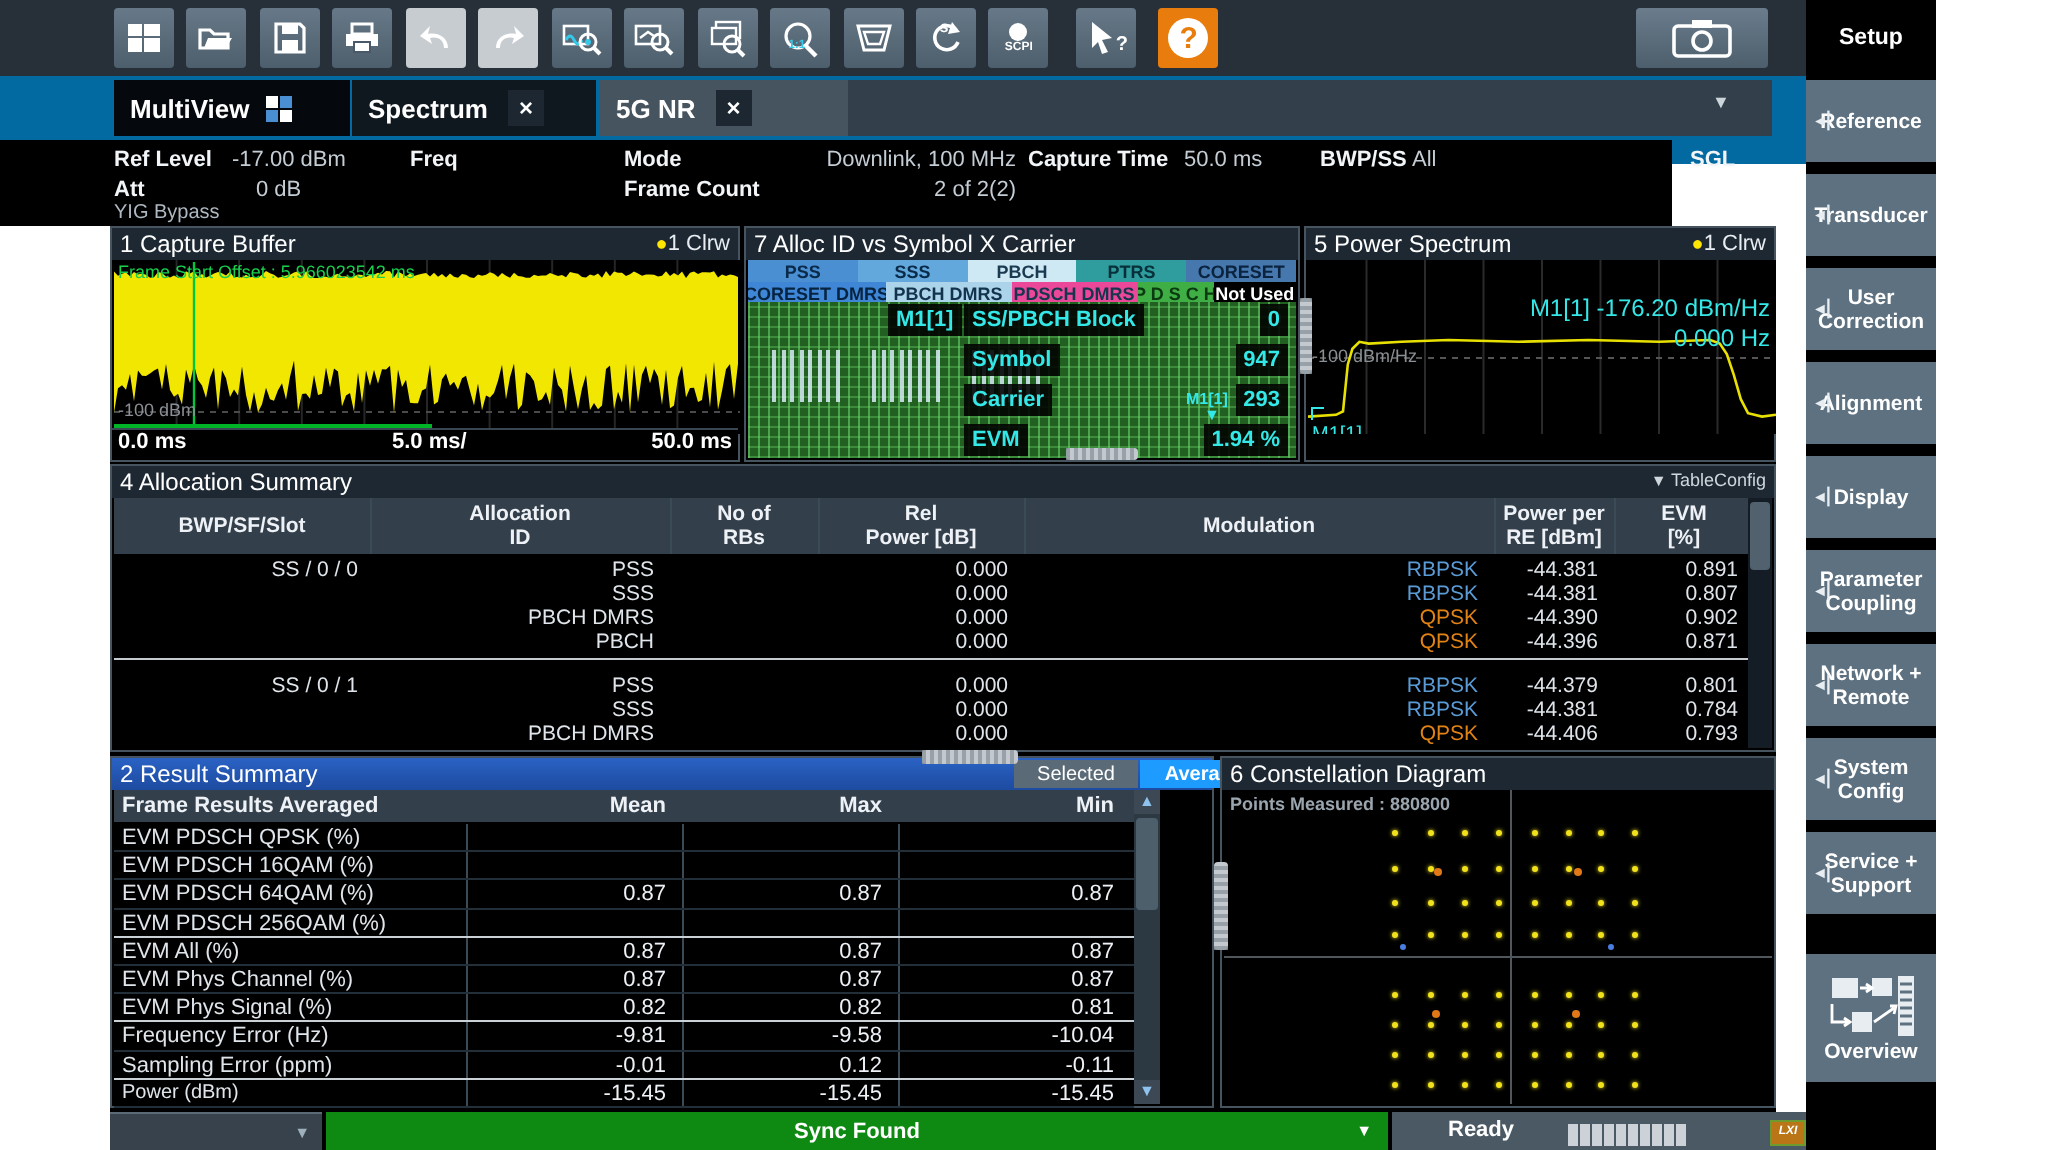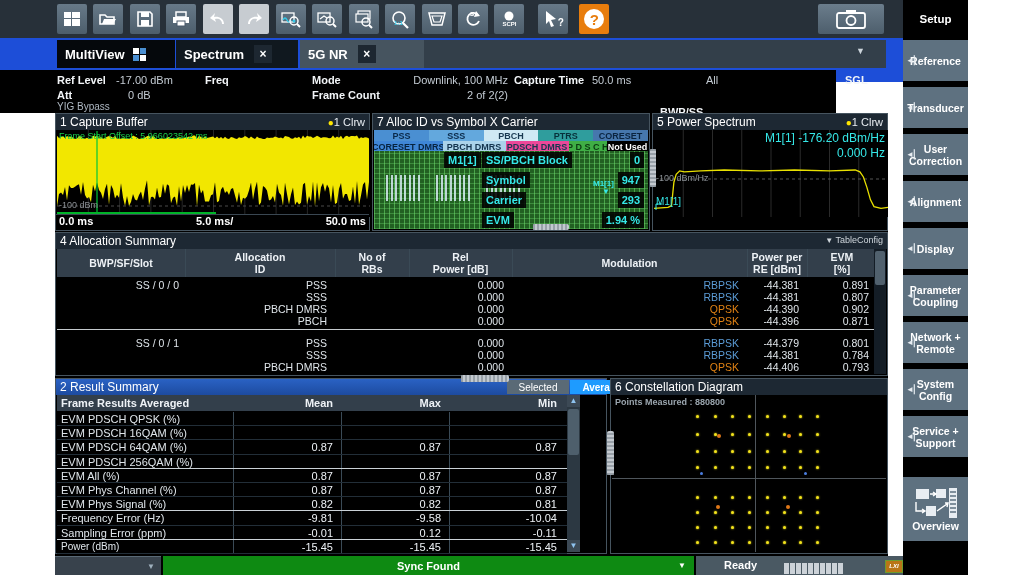--- a/index.html
+++ b/index.html
@@ -7,21 +7,21 @@
           font-family:"Liberation Sans",sans-serif;-webkit-font-smoothing:antialiased;}
   .abs{position:absolute;}
   
   #toolbar{left:0;top:0;width:968px;height:38px;background:#273039;}
   .tbtn{display:inline-flex;align-items:center;justify-content:center;width:30px;height:30px;
         margin:4px 1px 0 1px;background:linear-gradient(#677988,#4d5e6c);border-radius:2px;vertical-align:top;}
   .tbtn.disabled{background:#c7ccd1;}
   .tbtn svg{display:block;}
   #camera-btn{left:818px;top:4px;width:66px;height:30px;background:linear-gradient(#6b7d8c,#4d5e6c);
         border-radius:2px;display:flex;align-items:center;justify-content:center;}
-  #tabrow{left:0;top:38px;width:968px;height:44px;background:#1d4ed8;}
+  #tabrow{left:0;top:38px;width:968px;height:44px;background:#0369a1;}
   .tab{position:absolute;top:2px;height:28px;display:flex;align-items:center;padding:0 8px;
        color:#fff;font-size:13px;font-weight:700;box-sizing:border-box;}
   .tab .x{margin-left:10px;width:18px;height:18px;background:#1d2731;color:#fff;font-size:12px;
        display:flex;align-items:center;justify-content:center;font-weight:700;}
   #tab-strip{position:absolute;left:424px;top:2px;width:462px;height:28px;background:#333f4a;}
   #settings{left:0;top:70px;width:836px;height:43px;background:#000000;color:#c4ccd4;font-size:11px;}
   .slabel{font-weight:700;color:#f2f5f8;}
   
   #main{left:55px;top:113px;width:833px;height:443px;background:#000;}
   .panel{position:absolute;background:#000;border:1px solid #46545f;box-sizing:border-box;}
@@ -55,21 +55,21 @@
           justify-content:center;color:#fff;}
   
   #sidebar{left:903px;top:0;width:65px;height:575px;background:#000;}
   .sbtn{position:absolute;left:0;width:65px;background:linear-gradient(#67798８,#56687６);background:#5e7180;
         color:#fff;font-size:10.5px;font-weight:700;display:flex;align-items:center;justify-content:center;
         text-align:center;line-height:12px;padding:2px;box-sizing:border-box;}
   .sarrow{position:absolute;left:3px;color:#e8edf2;font-size:8px;}
   
   #statusbar{left:55px;top:556px;width:913px;height:19px;background:#000;}
   .seg{display:inline-block;width:5px;height:11px;background:#ccd2d8;margin-right:1px;}
-  .cyan{color:#35e8e8;}
+  .cyan{color:#35e8e8;margin-top:16px;}
   .gridlabel{color:#8a8f94;font-size:9px;}
 </style>
 </head>
 <body>
 
 <div id="screen">
 
   <div class="abs" id="toolbar">
     <div style="padding-left:56px;white-space:nowrap;">
       <span class="tbtn">
@@ -204,21 +204,21 @@
 
   <div class="abs" id="settings">
     <span class="abs slabel" style="left:57px;top:4px;">Ref Level</span>
     <span class="abs" style="left:116px;top:4px;">-17.00 dBm</span>
     <span class="abs slabel" style="left:205px;top:4px;">Freq</span>
     <span class="abs" style="left:238px;top:4px;margin-top:40px;">24.65 GHz</span>
     <span class="abs slabel" style="left:312px;top:4px;">Mode</span>
     <span class="abs" style="left:395px;top:4px;width:113px;text-align:right;">Downlink, 100 MHz</span>
     <span class="abs slabel" style="left:514px;top:4px;">Capture Time</span>
     <span class="abs" style="left:592px;top:4px;">50.0 ms</span>
-    <span class="abs slabel" style="left:660px;top:4px;margin-top:32px;">BWP/SS</span>
+    <span class="abs slabel" style="left:660px;top:4px;">BWP/SS</span>
     <span class="abs" style="left:706px;top:4px;">All</span>
     <span class="abs slabel" style="left:845px;top:4px;">SGL</span>
     <span class="abs slabel" style="left:57px;top:19px;">Att</span>
     <span class="abs" style="left:128px;top:19px;">0 dB</span>
     <span class="abs slabel" style="left:312px;top:19px;">Frame Count</span>
     <span class="abs" style="left:395px;top:19px;width:113px;text-align:right;">2 of 2(2)</span>
     <span class="abs" style="left:57px;top:31px;font-size:10px;color:#aeb8c2;">YIG Bypass</span>
   </div>
 
   <div class="abs" id="main">

